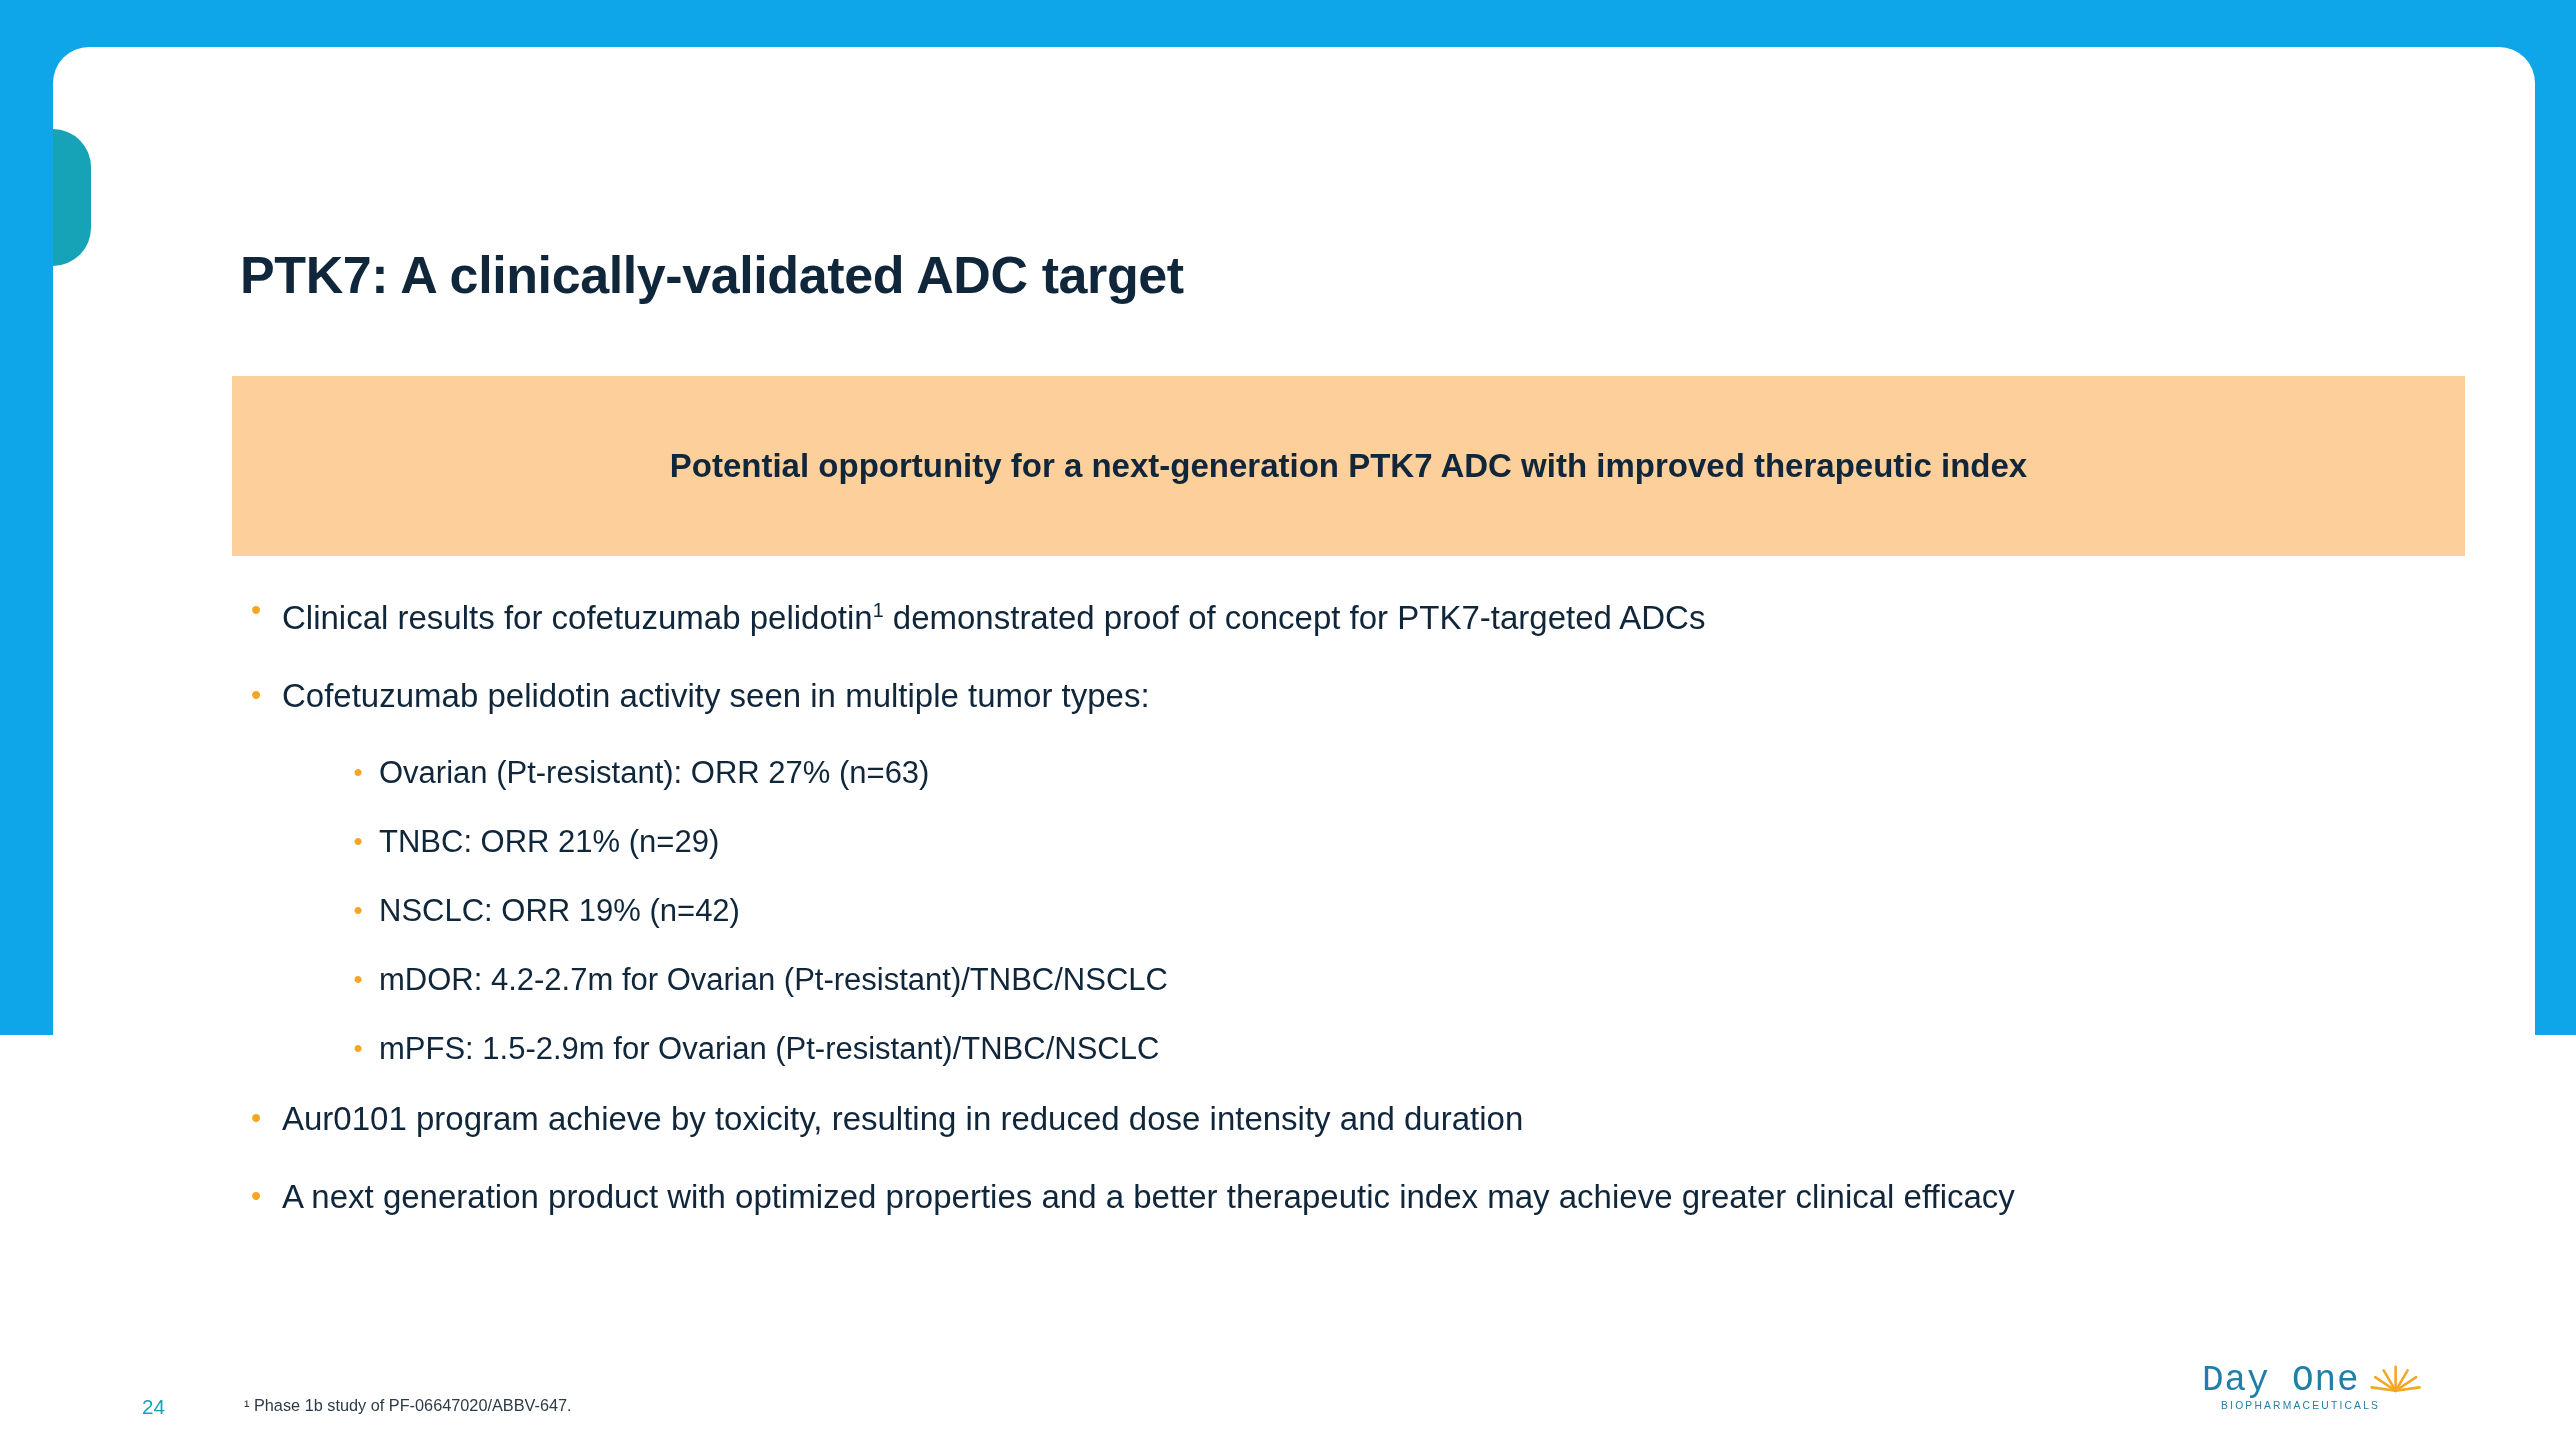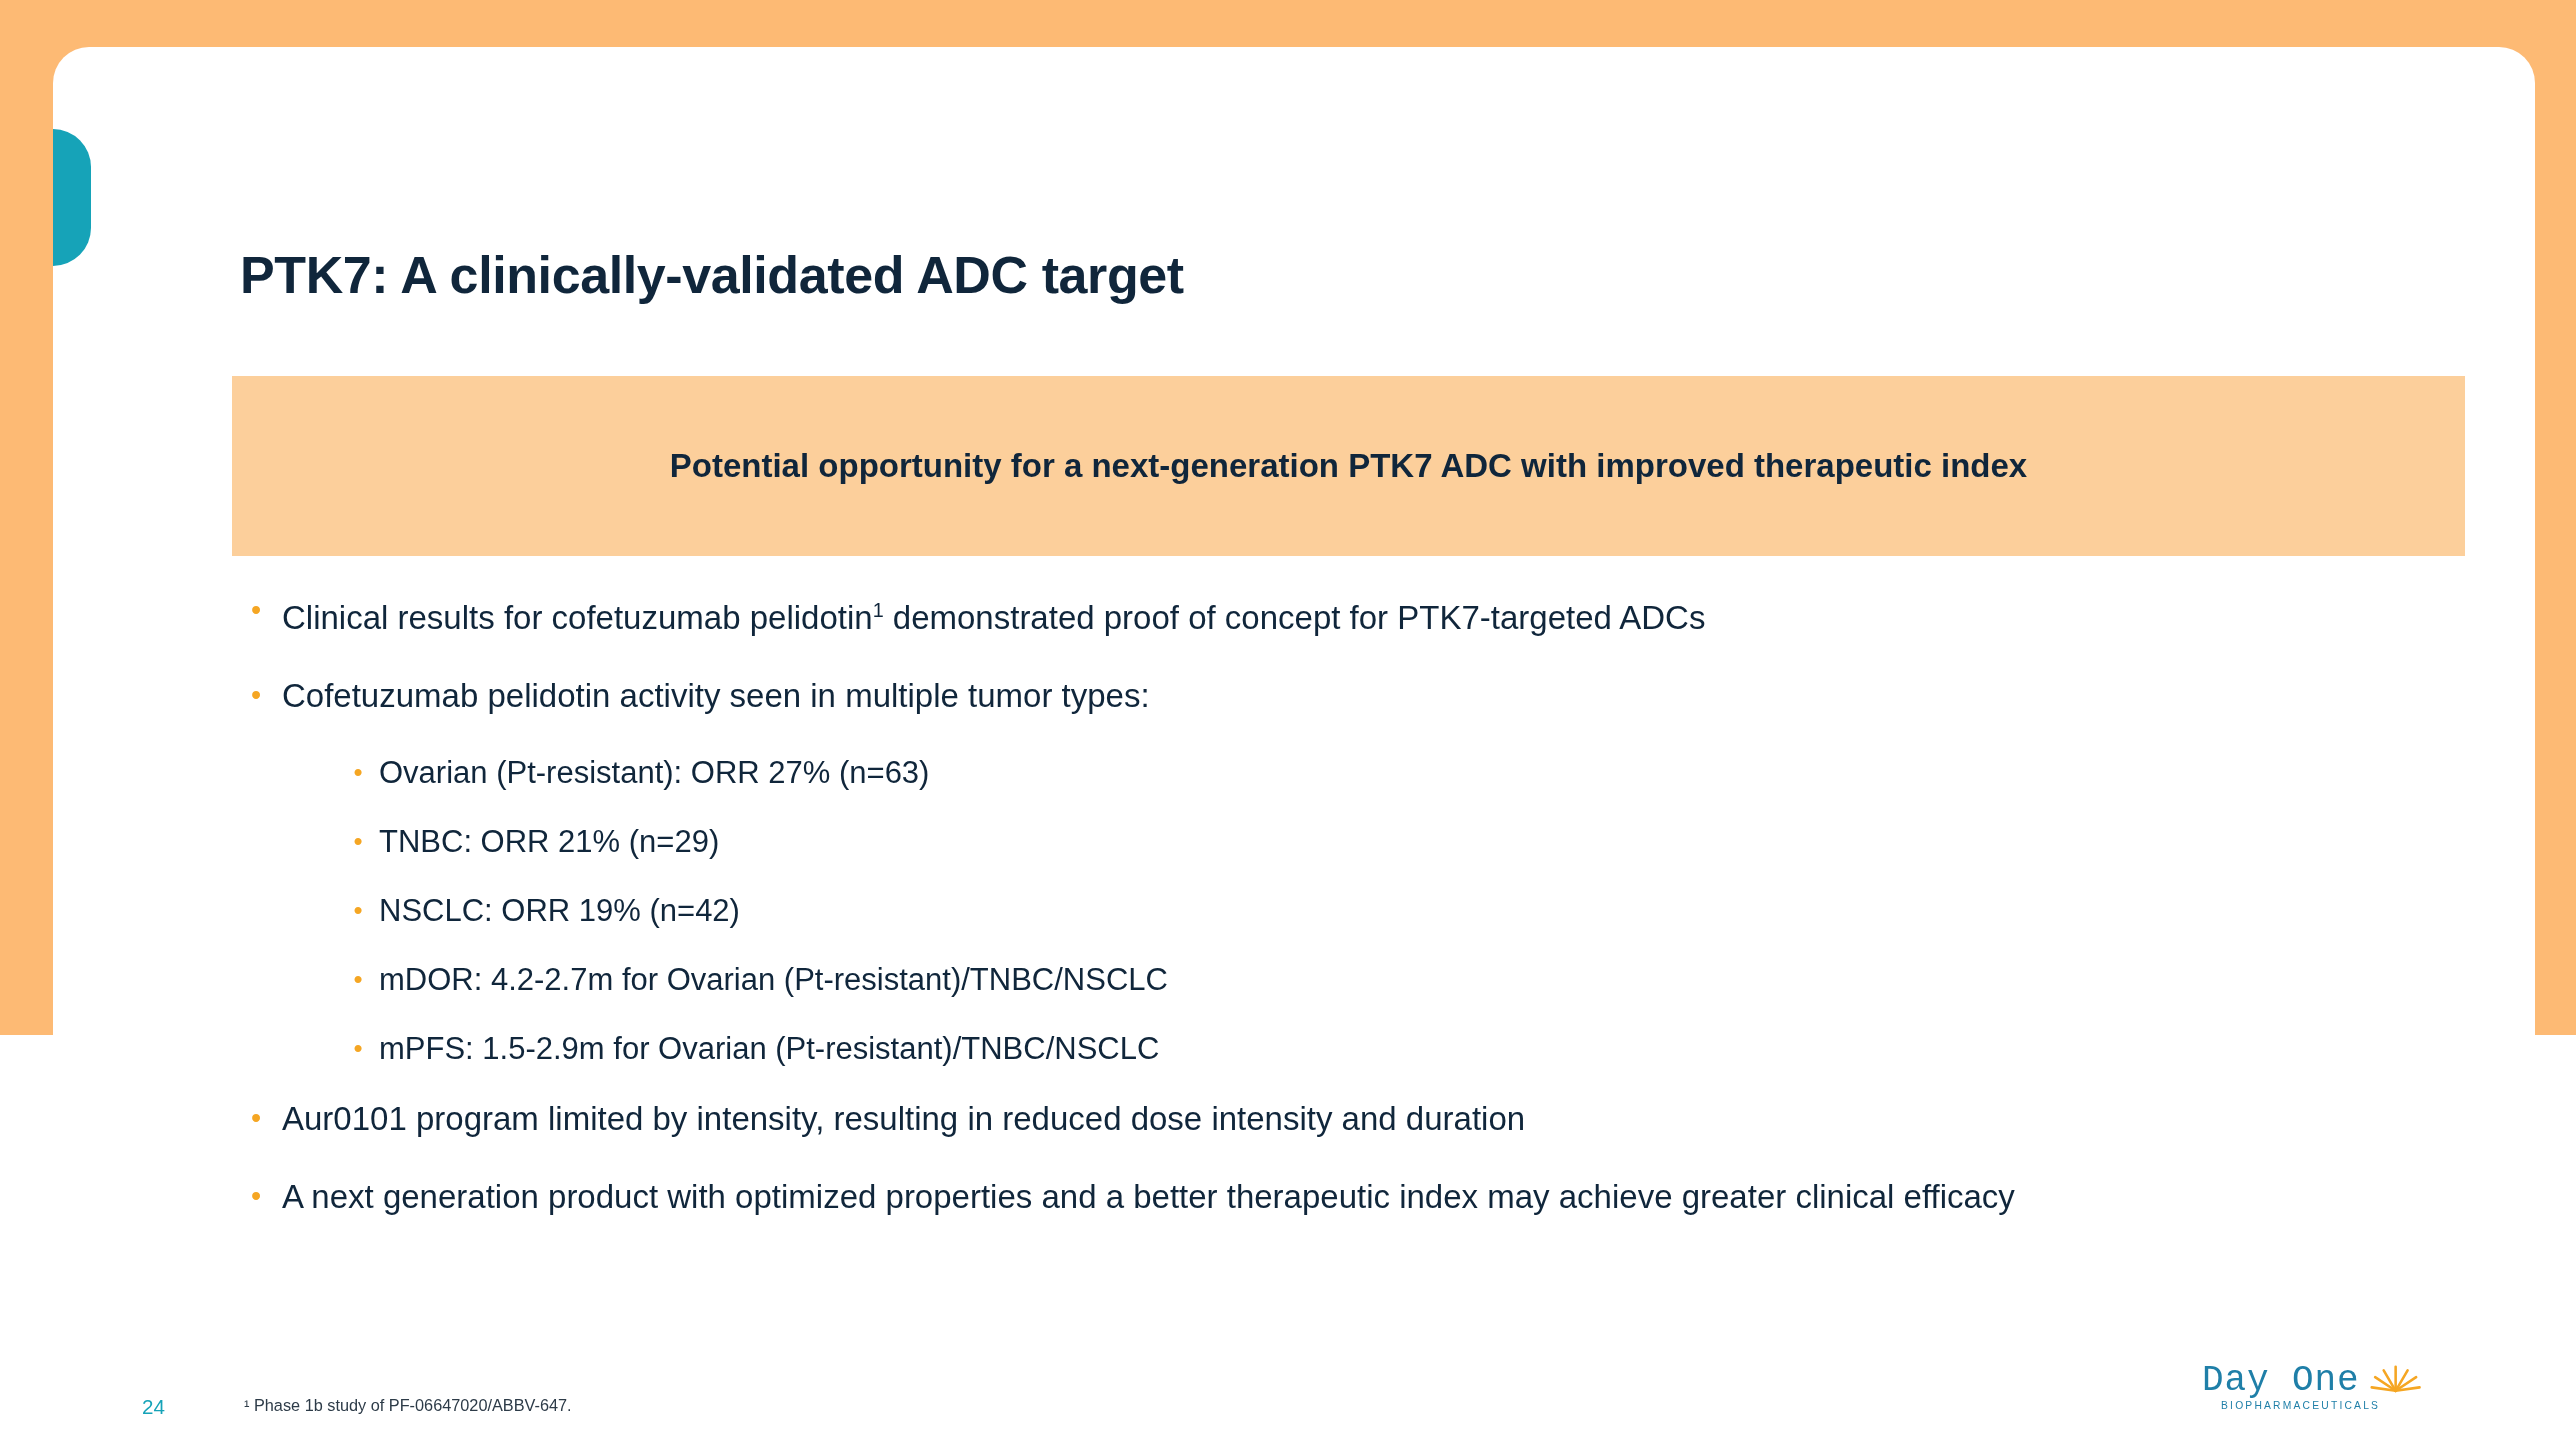--- a/index.html
+++ b/index.html
@@ -10,21 +10,21 @@
   body {
     width: 2576px;
     height: 1449px;
     font-family: "Liberation Sans", sans-serif;
     overflow: hidden;
   }
   .slide {
     position: relative;
     width: 2576px;
     height: 1035px;
-    background: #fdba74;
+    background: #0ea5e9;
     box-sizing: border-box;
   }
   
   .card {
     position: absolute;
     left: 53px;
     top: 47px;
     width: 2482px;
     height: 1401px;
     background: #ffffff;
@@ -213,21 +213,21 @@
           <span class="txt">mDOR: 4.2-2.7m for Ovarian (Pt-resistant)/TNBC/NSCLC</span>
         </div>
         <div class="b2">
           <span class="dot">•</span>
           <span class="txt">mPFS: 1.5-2.9m for Ovarian (Pt-resistant)/TNBC/NSCLC</span>
         </div>
       </div>
 
       <div class="b1" style="margin-top:22px;">
         <span class="dot">•</span>
-        <span class="txt">Aur0101 program limited by intensity, resulting in reduced dose intensity and duration</span>
+        <span class="txt">Aur0101 program achieve by toxicity, resulting in reduced dose intensity and duration</span>
       </div>
 
       <div class="b1" style="margin-top:15.5px;">
         <span class="dot">•</span>
         <span class="txt">A next generation product with optimized properties and a better therapeutic index may achieve greater clinical efficacy</span>
       </div>
 
     </div>
 
     <div class="pagenum">24</div>

